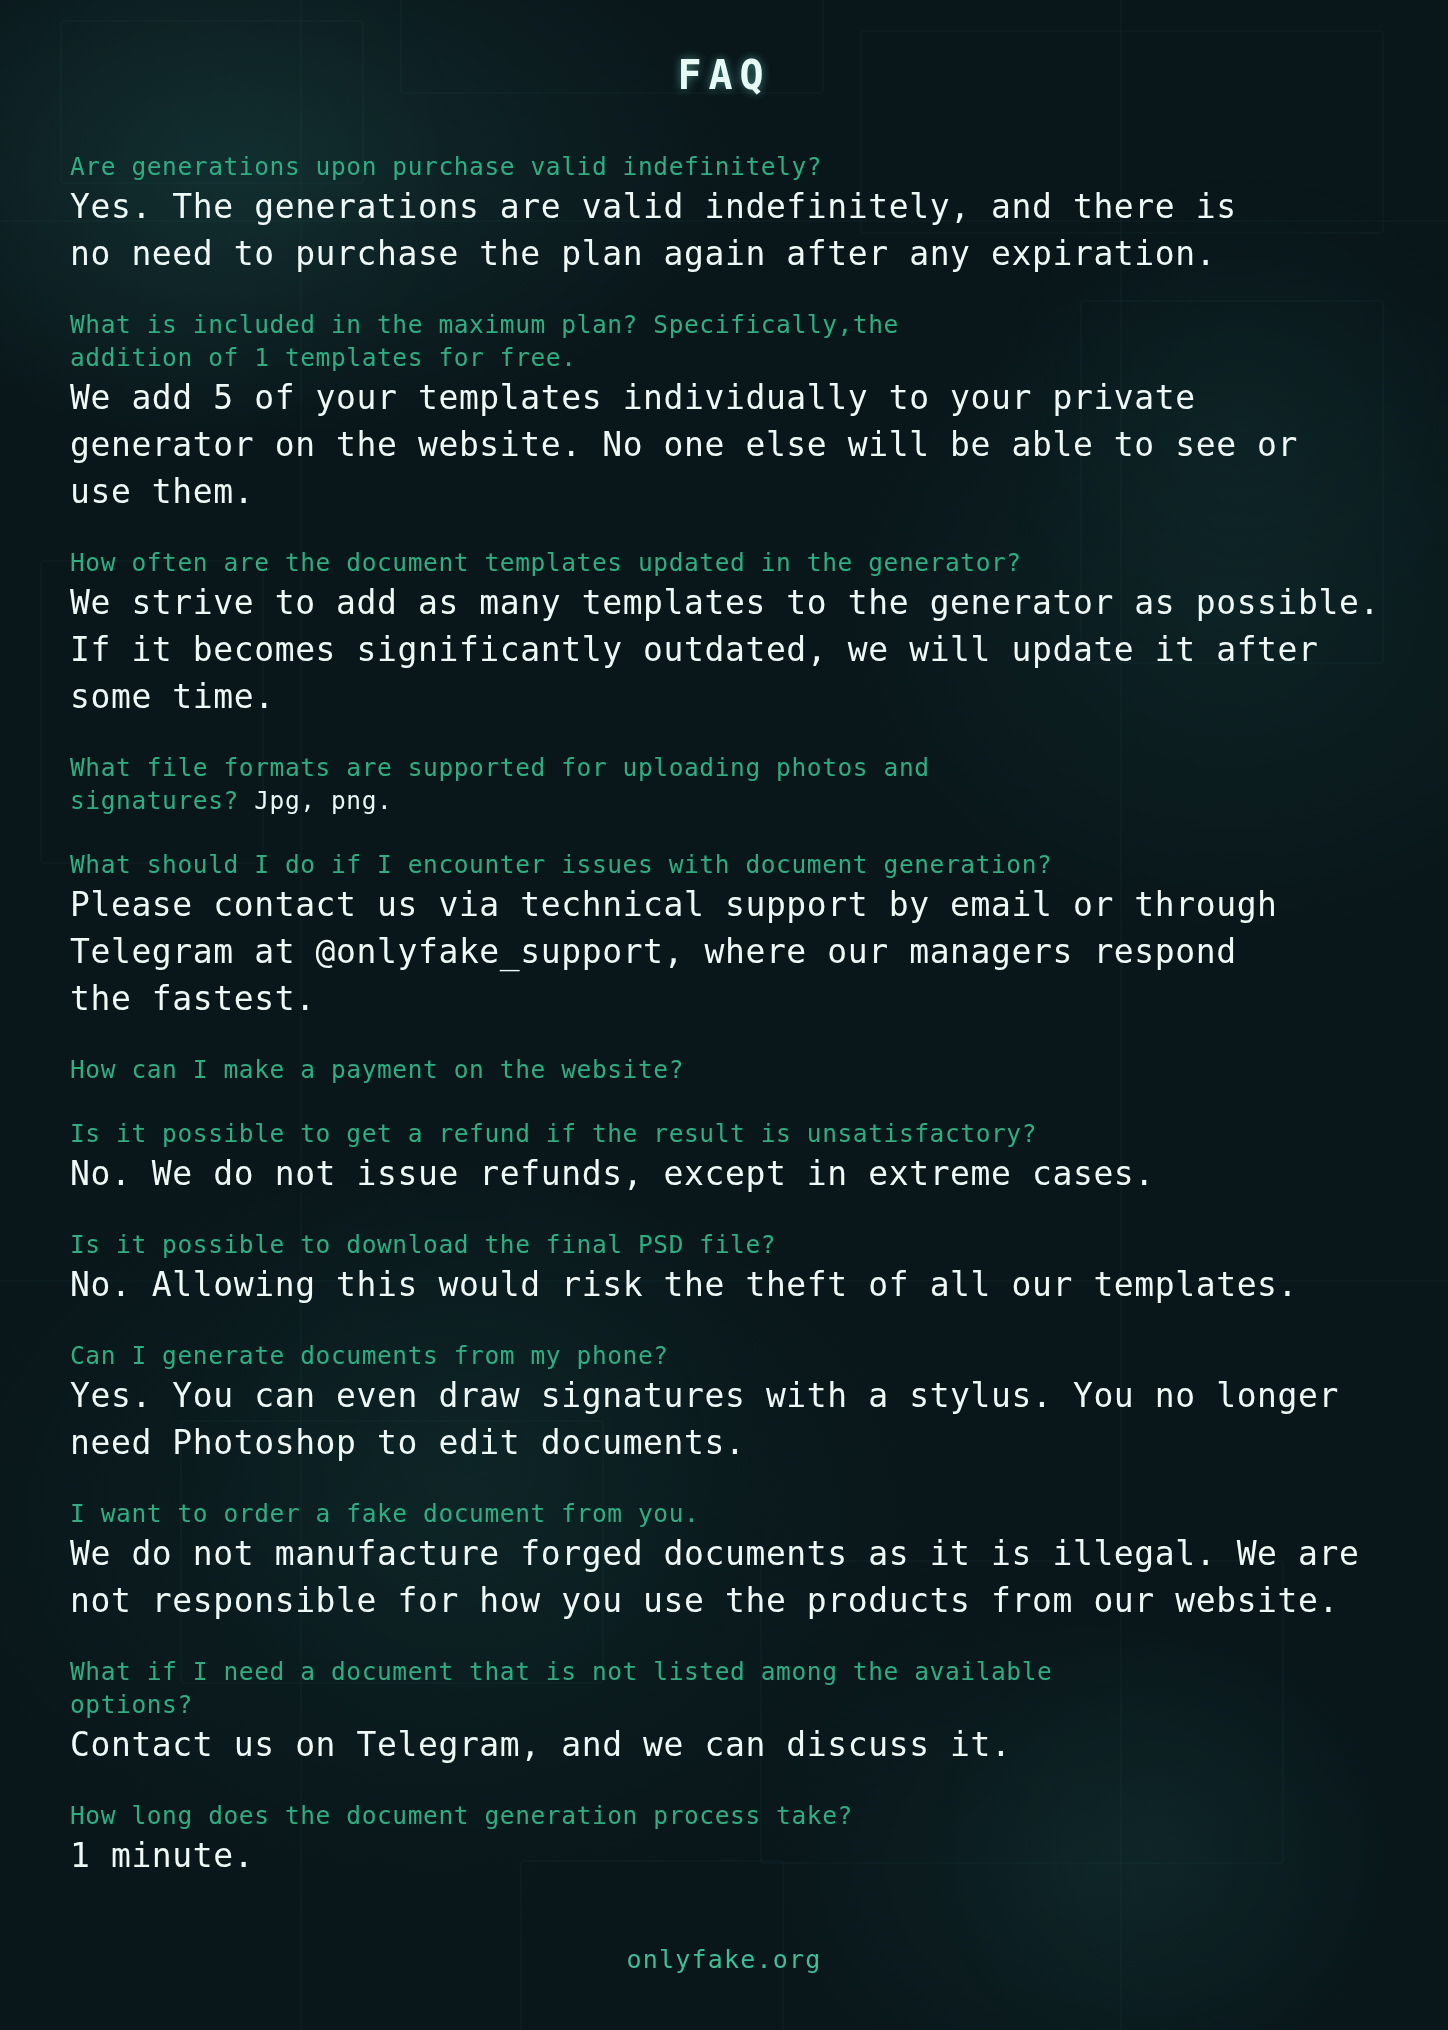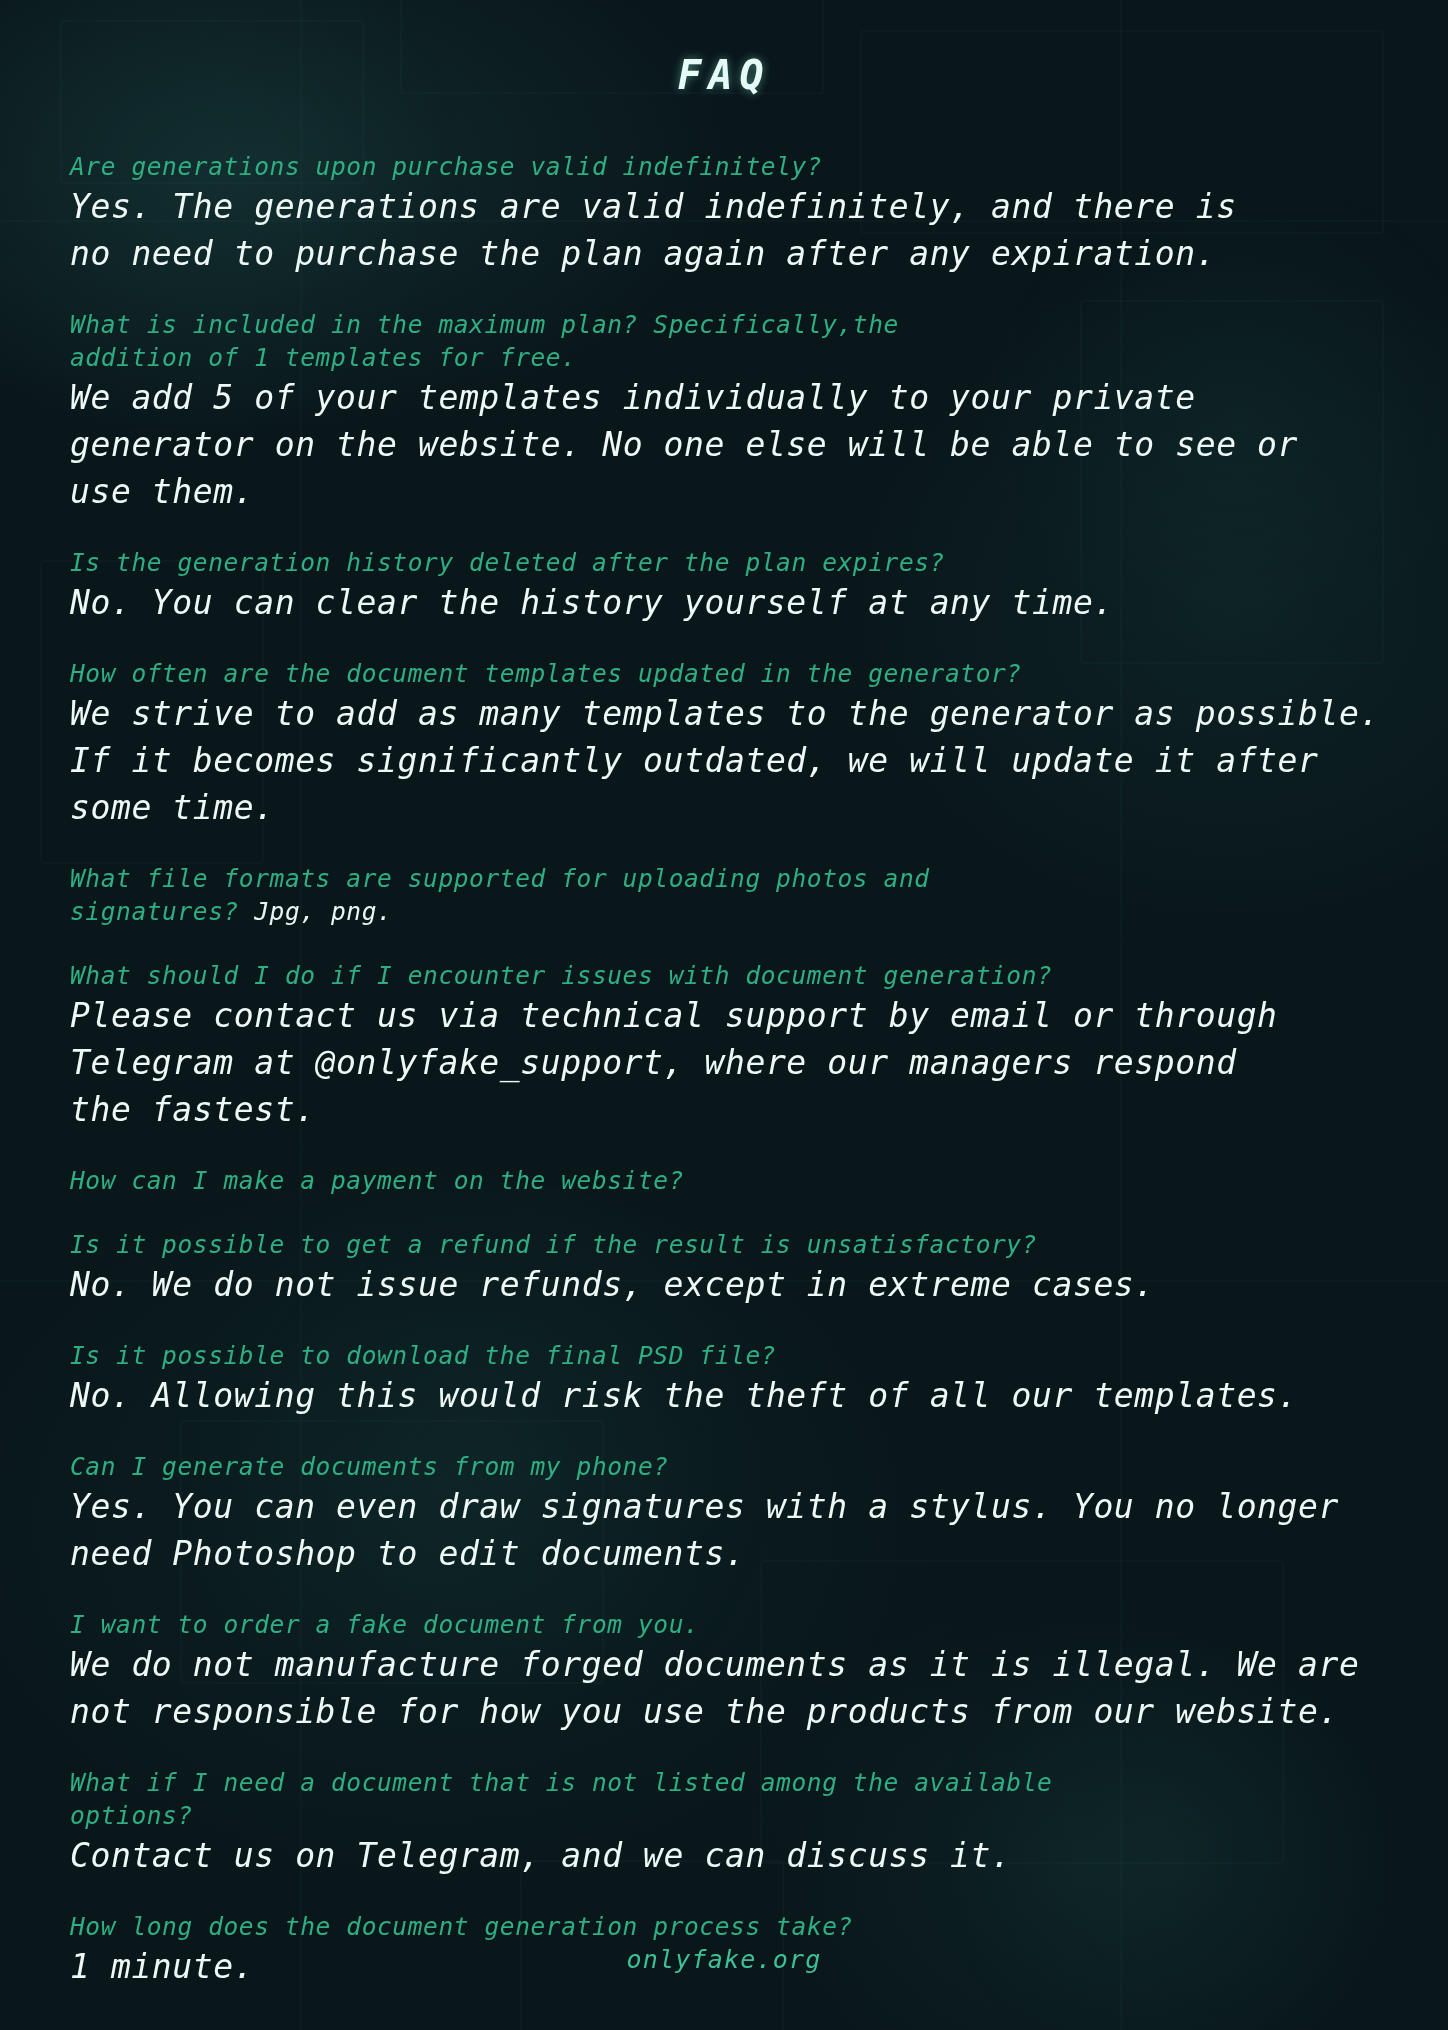--- a/index.html
+++ b/index.html
@@ -18,21 +18,20 @@
     width: 1448px;
     height: 2030px;
     background:
       radial-gradient(ellipse 700px 400px at 18% 8%, rgba(24,58,58,0.55), rgba(0,0,0,0) 70%),
       radial-gradient(ellipse 600px 500px at 85% 30%, rgba(18,48,48,0.45), rgba(0,0,0,0) 70%),
       radial-gradient(ellipse 800px 600px at 30% 75%, rgba(16,44,44,0.40), rgba(0,0,0,0) 70%),
       radial-gradient(ellipse 500px 400px at 75% 92%, rgba(20,52,52,0.35), rgba(0,0,0,0) 70%),
       #09161a;
     box-sizing: border-box;
     overflow: hidden;
-    font-style: italic;
   }
   
   .bg-deco {
     position: absolute;
     inset: 0;
     pointer-events: none;
     opacity: 0.5;
   }
   .bg-deco .bx {
     position: absolute;
@@ -136,24 +135,20 @@
       </div>
 
       <div class="faq-item">
         <div class="q">What is included in the maximum plan? Specifically,the
 addition of 1 templates for free.</div>
         <div class="a">We add 5 of your templates individually to your private
 generator on the website. No one else will be able to see or
 use them.</div>
       </div>
 
-      <div class="faq-item">
-        <div class="q">Is the generation history deleted after the plan expires?</div>
-        <div class="a">No. You can clear the history yourself at any time.</div>
-      </div>
 
       <div class="faq-item">
         <div class="q">How often are the document templates updated in the generator?</div>
         <div class="a">We strive to add as many templates to the generator as possible.
 If it becomes significantly outdated, we will update it after
 some time.</div>
       </div>
 
       <div class="faq-item">
         <div class="q"><span>What file formats are supported for uploading photos and

